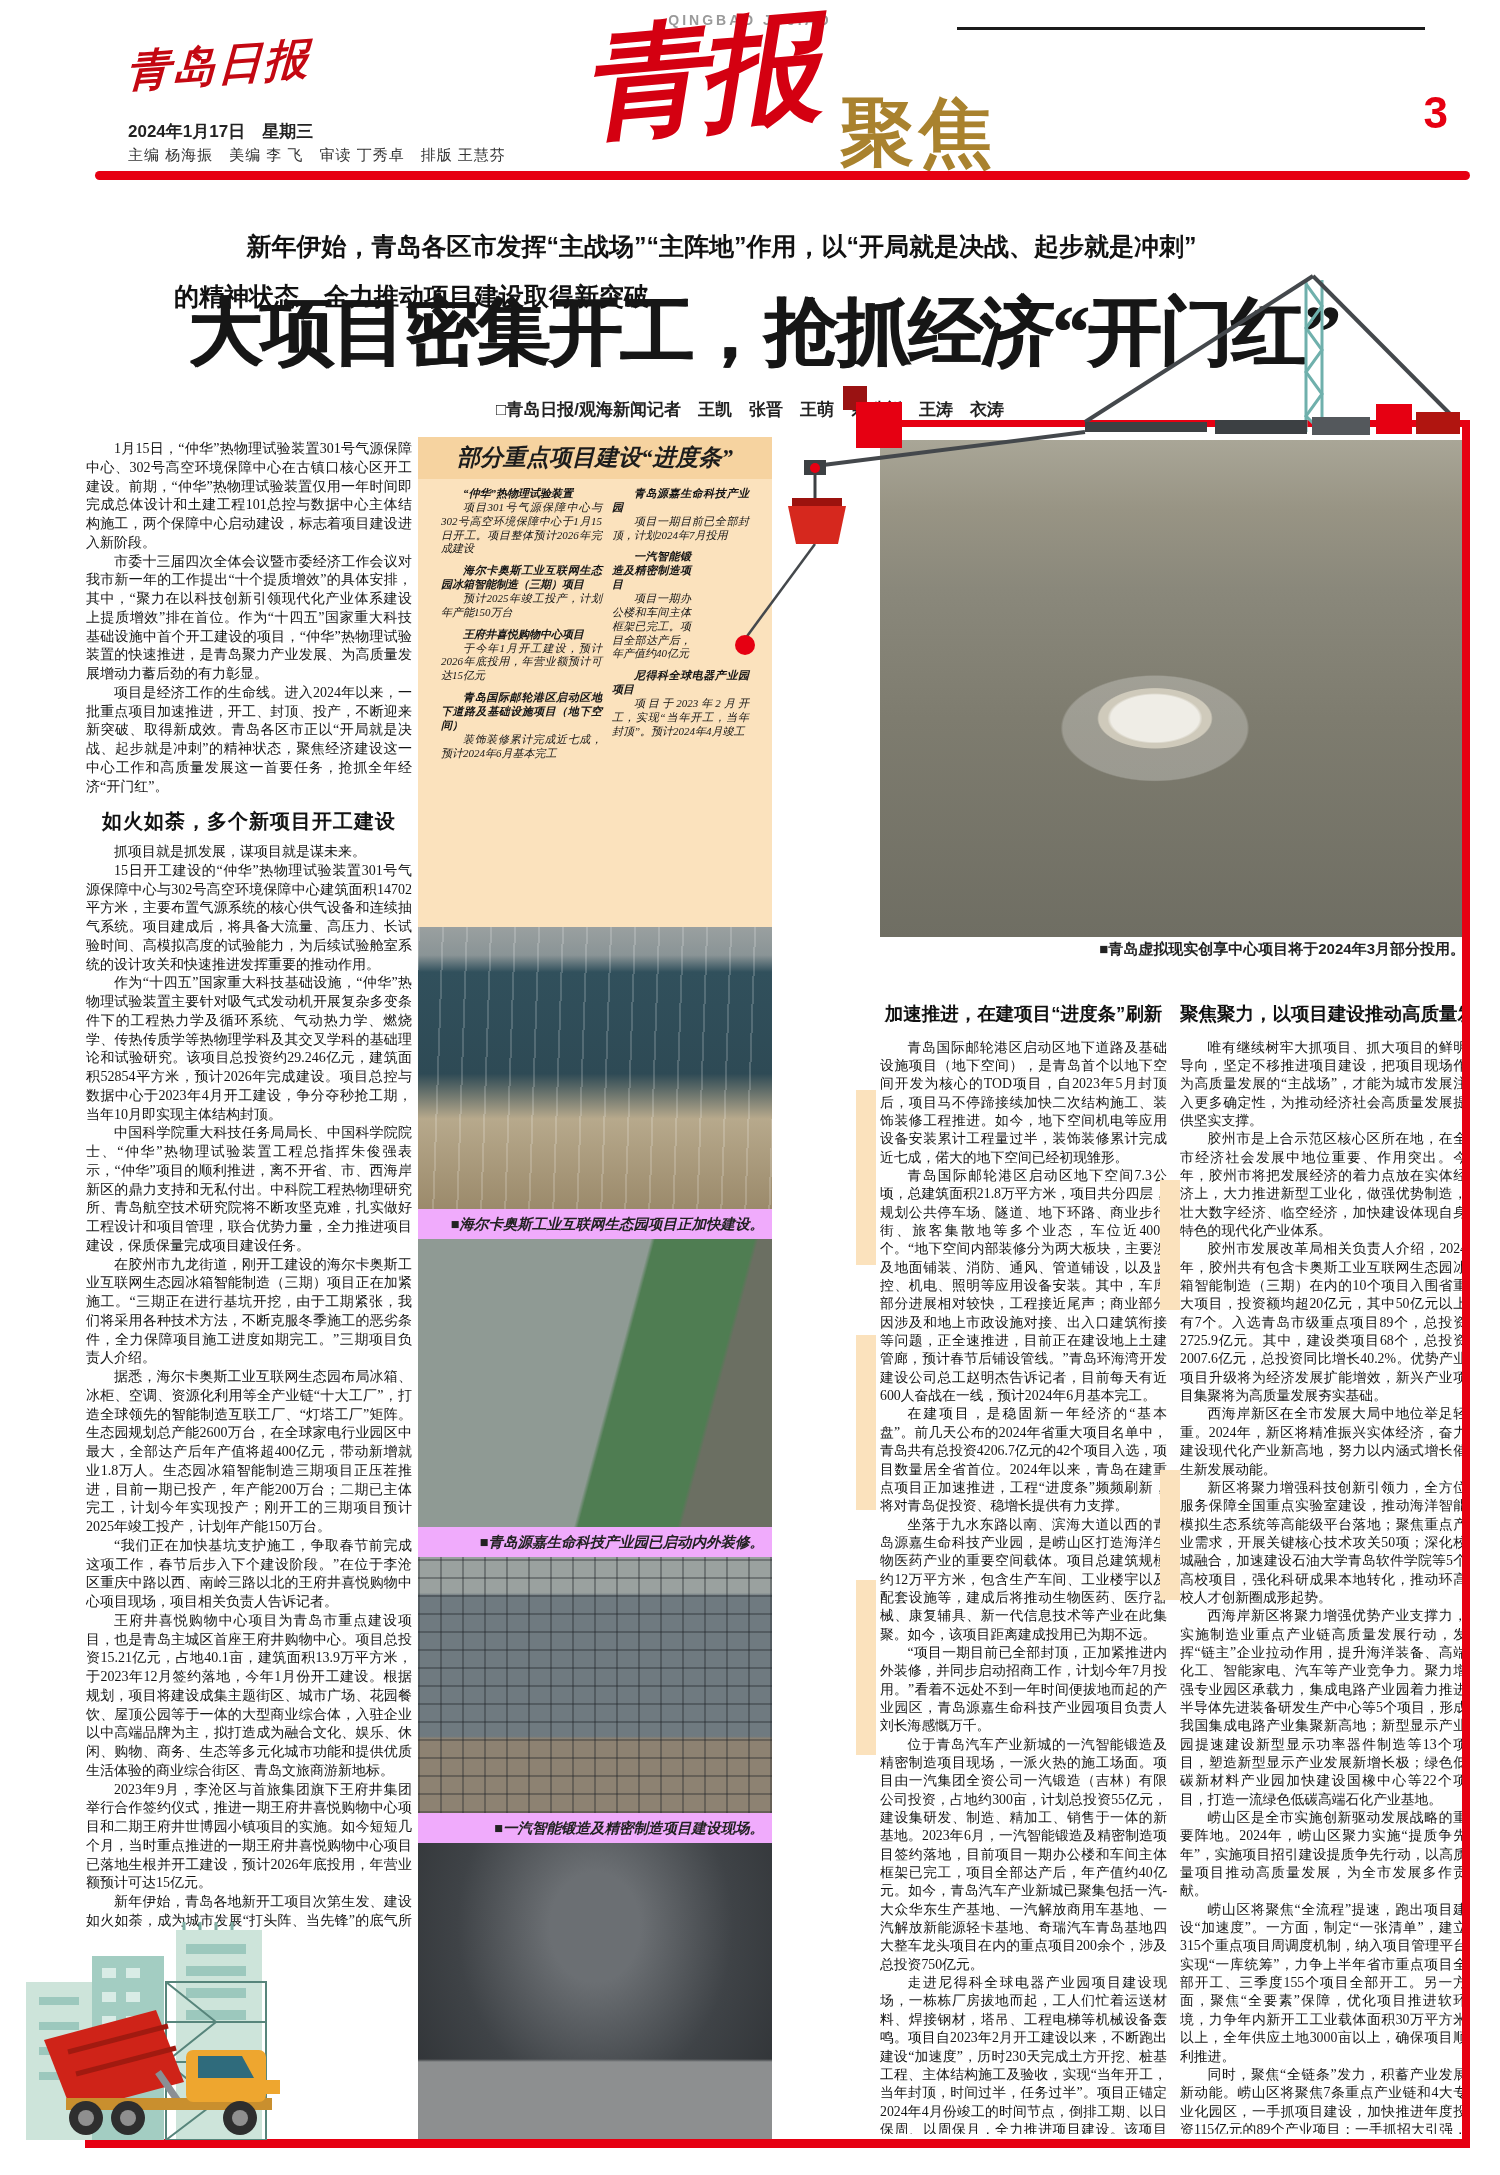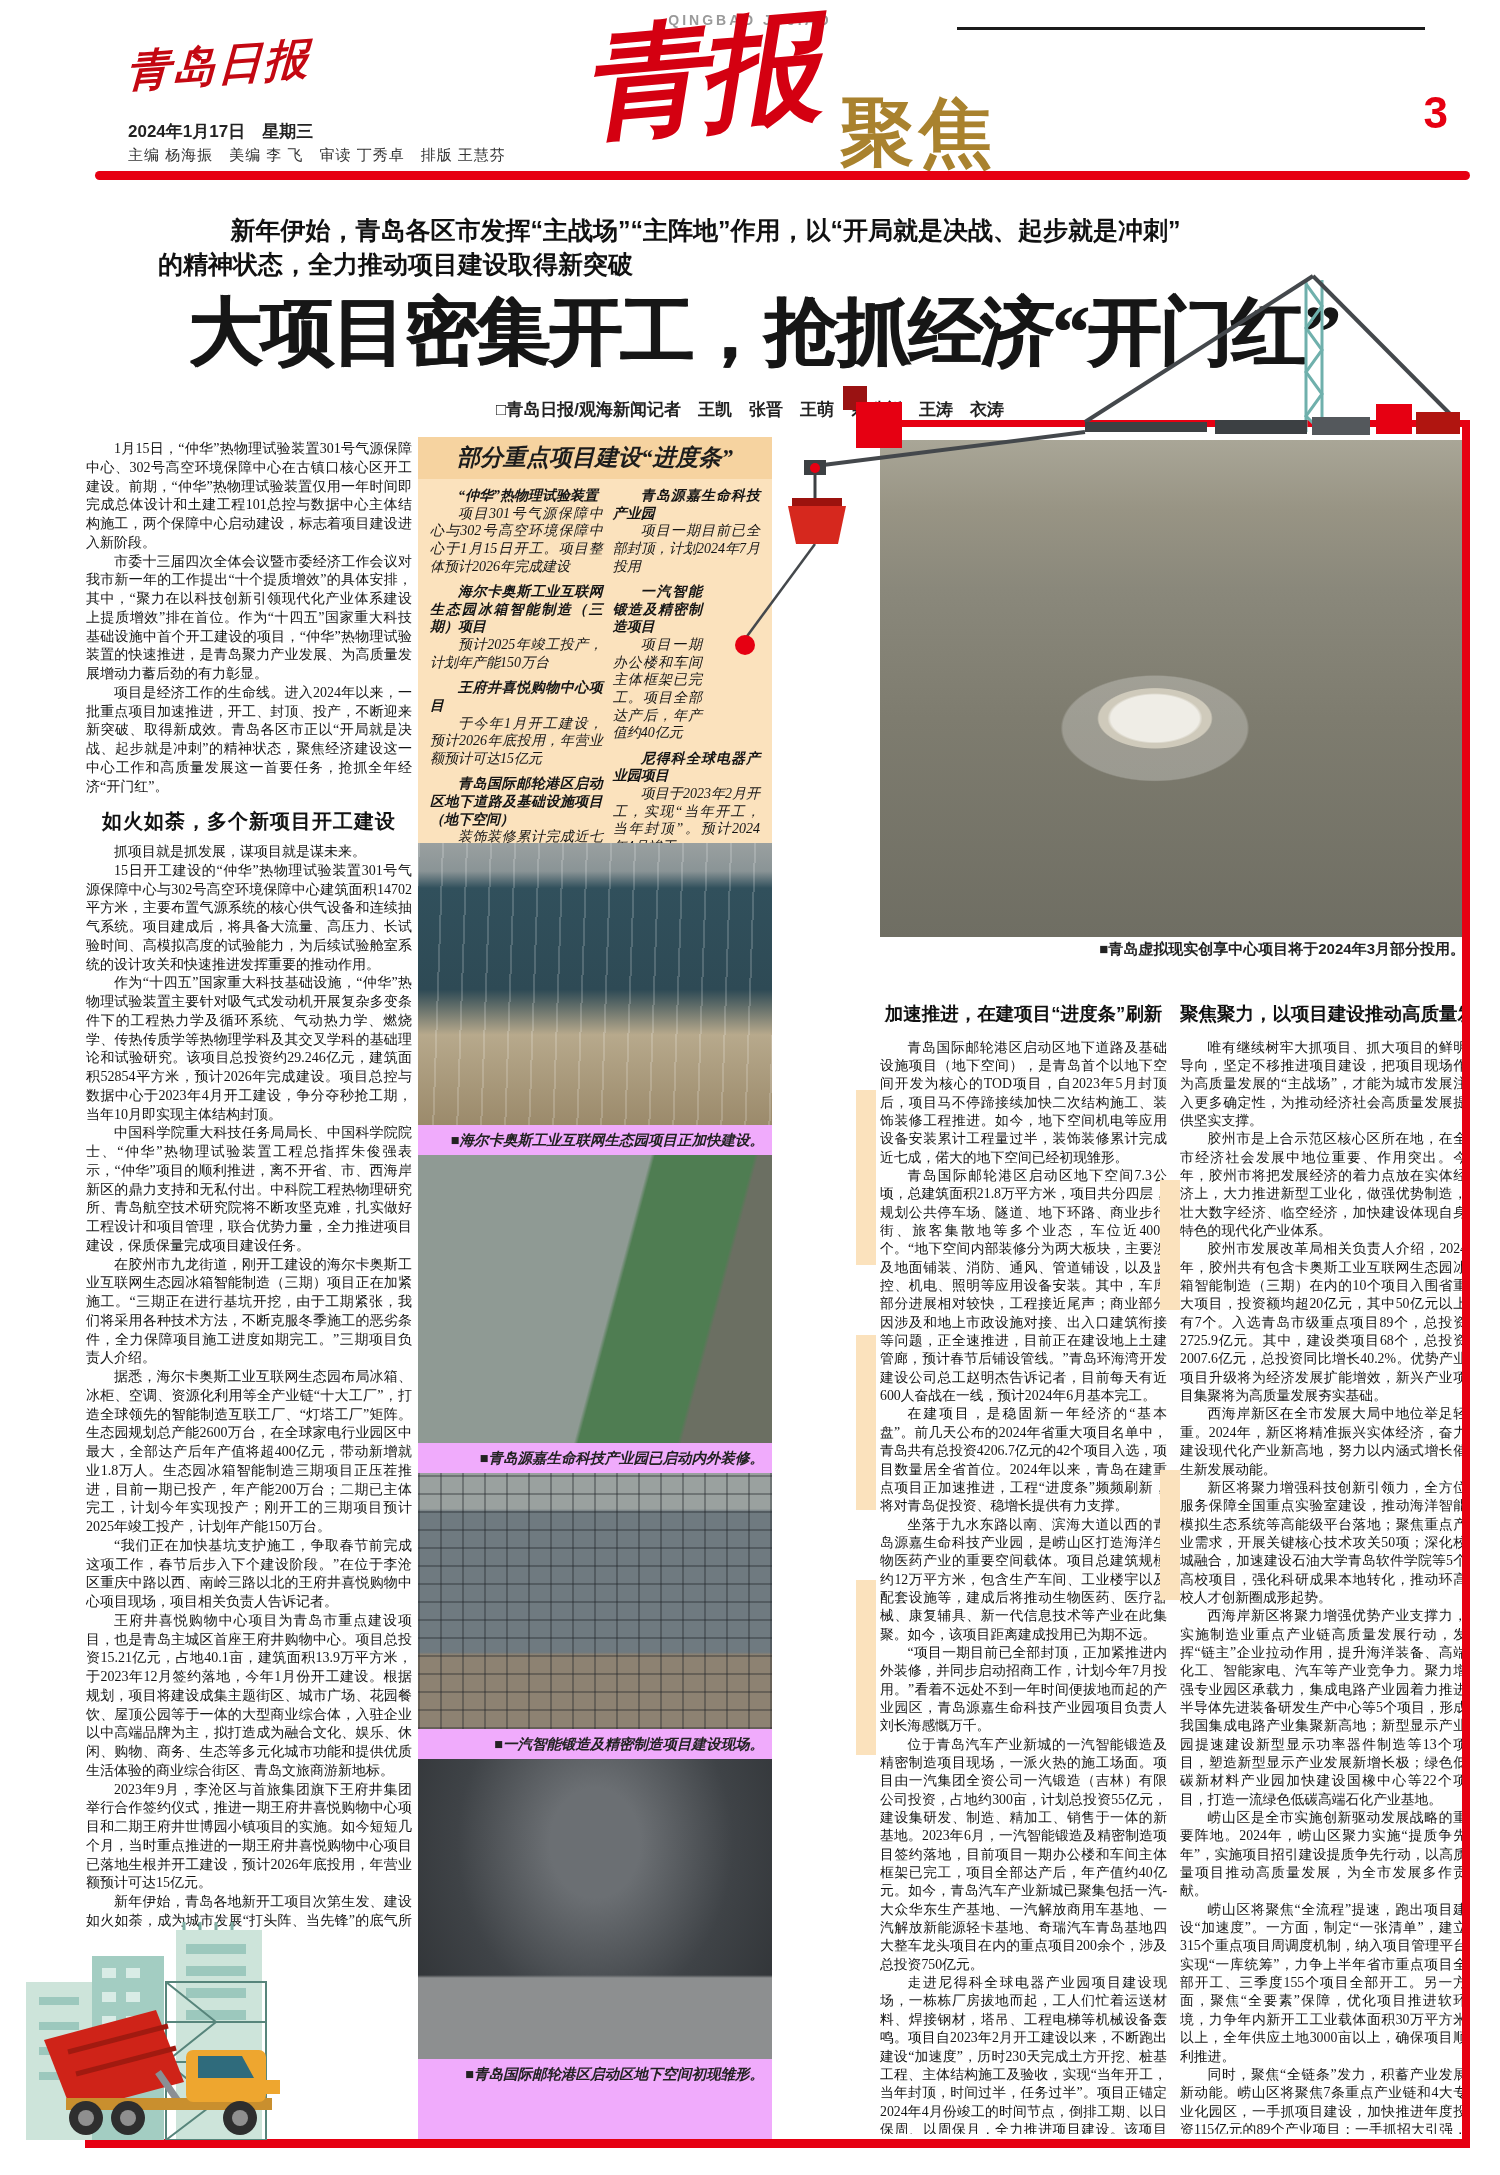--- a/index.html
+++ b/index.html
@@ -17,43 +17,43 @@
   .staff-line{top:146px;left:128px;font-family:Liberation Sans, sans-serif;font-size:15px;color:#333;letter-spacing:1px;}
   .brand-main{top:10px;left:582px;font-size:122px;font-weight:900;font-style:italic;color:#d40011;
               letter-spacing:-6px;transform:rotate(-5deg);line-height:1.1;}
   .brand-sub{top:84px;left:840px;font-size:74px;font-weight:900;color:#a9822e;letter-spacing:5px;}
   .page-num{top:88px;right:52px;font-size:44px;font-weight:bold;color:#e60012;font-family:"Liberation Sans",sans-serif;}
   .header-rule{top:171px;left:95px;width:1375px;height:9px;background:#e60012;border-radius:5px;}
 
   
   .intro{top:214px;left:158px;width:1200px;font-family:"Liberation Sans",sans-serif;
          font-weight:bold;font-size:25px;line-height:1.35;color:#111;}
-  .intro p{margin:0;}
+  .intro p{margin:16px;}
   .intro p:first-child{text-indent:2.9em;}
   .headline{top:284px;left:90px;width:1330px;text-align:center;font-size:74px;font-weight:900;
             letter-spacing:-2px;line-height:1.1;color:#161616;text-shadow:1.5px 0 #161616;}
   .byline{top:398px;left:0;width:100%;text-align:center;font-family:"Liberation Sans",sans-serif;
           font-weight:bold;font-size:17px;color:#222;}
 
   
   .para{margin:0;text-indent:2em;text-align:justify;}
   .colA{top:440px;left:86px;width:326px;height:1492px;font-size:14px;line-height:1.34;overflow:hidden;}
   .colA-sub{margin:12px 0 8px;text-align:center;text-indent:0;font-family:Liberation Serif, serif;
             font-weight:bold;font-size:20px;letter-spacing:1px;color:#111;}
   .colB{width:287px;height:1132px;top:1002px;font-size:13.8px;line-height:1.33;overflow:hidden;}
   .colB1{left:880px;} .colB2{left:1180px;}
   .colB-head{margin:0 0 12px;text-align:center;white-space:nowrap;font-family:"Liberation Sans",sans-serif;
              font-weight:bold;font-size:18.5px;color:#111;}
 
   
   .midstrip{top:437px;left:418px;width:354px;height:1703px;background:#f0abfc;overflow:hidden;font-style:italic;}
   .band{height:42px;line-height:42px;background:#f6d3a0;text-align:center;white-space:nowrap;
         font-weight:900;font-size:23px;color:#1c1c1c;}
-  .pbox{height:364px;background:#fbe2bd;padding:8px 12px;box-sizing:border-box;display:flex;gap:10px;
-        font-size:14px;line-height:1.26;overflow:hidden;position:relative;}
+  .pbox{height:448px;background:#fbe2bd;padding:8px 23px;box-sizing:border-box;display:flex;gap:10px;
+        font-size:11px;line-height:1.26;overflow:hidden;position:relative;}
   .pcol-l{width:54%;} .pcol-r{width:46%;}
   .pitem{margin-bottom:8px;}
   .pname{font-weight:bold;text-indent:2em;text-align:justify;}
   .pdesc{text-indent:2em;text-align:justify;}
   .pcol-r .pitem:nth-child(2){padding-right:58px;}
   .photo{width:100%;}
   .caption{height:30px;line-height:30px;text-align:right;padding-right:8px;box-sizing:border-box;
            font-family:"Liberation Sans",sans-serif;font-weight:bold;font-size:14.5px;color:#222;margin-left:20px;}
 
   

